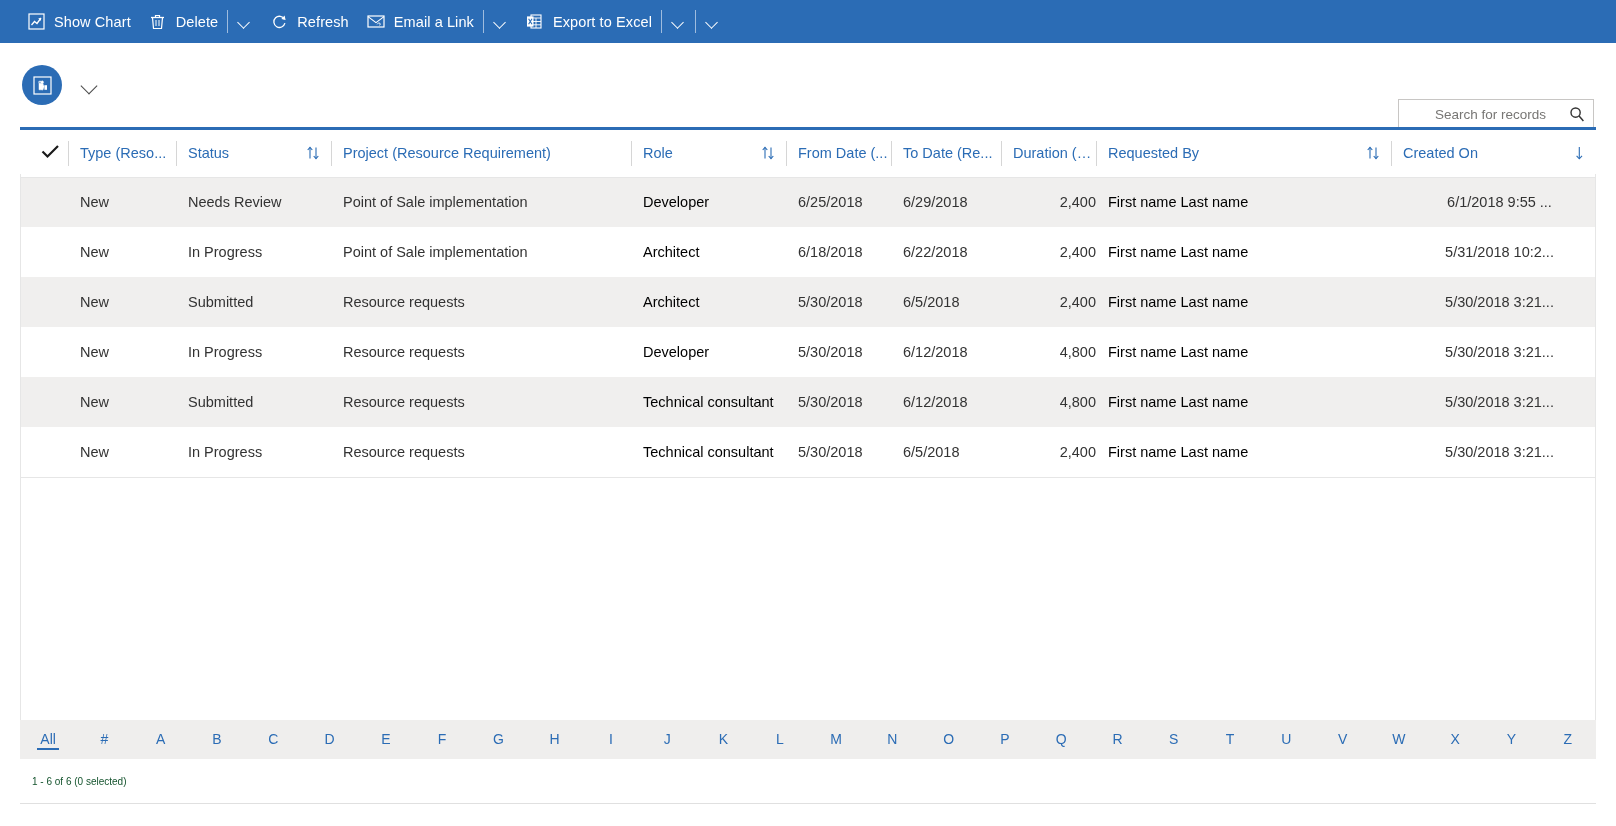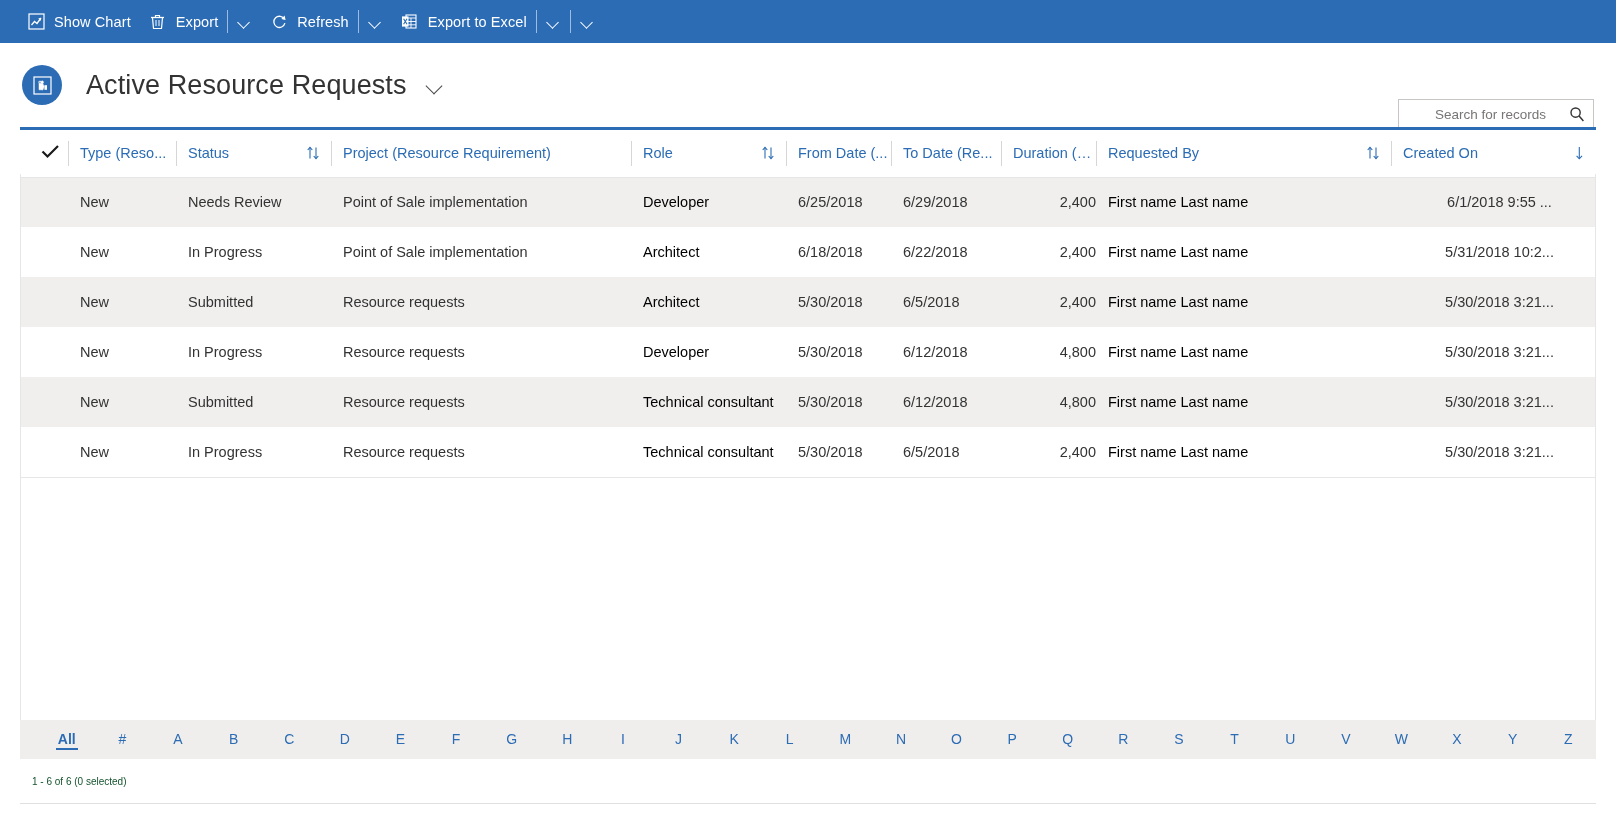--- a/index.html
+++ b/index.html
@@ -239,21 +239,21 @@
   }
   .alpha {
     flex: 1 1 0;
     text-align: center;
     font-size: 14px;
     color: #2b6cb5;
     cursor: pointer;
     line-height: 39px;
     position: relative;
   }
-  .alpha.sel { font-weight: 700; margin-left: 19px; }
+  .alpha.sel { font-weight: 400; }
   .alpha.sel::after {
     content: "";
     position: absolute;
     left: 50%;
     transform: translateX(-50%);
     bottom: 9px;
     width: 22px;
     height: 2.5px;
     background: #2b6cb5;
   }
@@ -298,36 +298,46 @@
   <div class="cmd-btn">
     <span class="cmd-icon">
       <svg width="15" height="17" viewBox="0 0 15 17">
         <path d="M2.5 4.5 h10 l-1 11 h-8 z" fill="none" stroke="#ffffff" stroke-width="1.2"></path>
         <line x1="1" y1="4.5" x2="14" y2="4.5" stroke="#ffffff" stroke-width="1.3"></line>
         <path d="M5.5 4.5 v-2 h4 v2" fill="none" stroke="#ffffff" stroke-width="1.2"></path>
         <line x1="6" y1="7" x2="6" y2="13" stroke="#ffffff" stroke-width="1"></line>
         <line x1="9" y1="7" x2="9" y2="13" stroke="#ffffff" stroke-width="1"></line>
       </svg>
     </span>
-    <span class="cmd-label">Export</span>
+    <span class="cmd-label">Delete</span>
   </div>
   <div class="cmd-split">
     <span class="chev"></span>
   </div>
 
   <div class="cmd-btn">
     <span class="cmd-icon">
       <svg width="17" height="17" viewBox="0 0 17 17">
         <path d="M13.4 6.2 A5.6 5.6 0 1 0 13.9 10.2" fill="none" stroke="#ffffff" stroke-width="1.3"></path>
         <polygon points="13.6,2.4 14.6,6.9 10.3,6.0" fill="#ffffff"></polygon>
       </svg>
     </span>
     <span class="cmd-label">Refresh</span>
   </div>
 
+  <div class="cmd-btn">
+    <span class="cmd-icon">
+      <svg width="18" height="15" viewBox="0 0 18 15">
+        <rect x="1" y="2" width="16" height="11" fill="none" stroke="#ffffff" stroke-width="1.2"></rect>
+        <polyline points="1,2.6 9,8.6 17,2.6" fill="none" stroke="#ffffff" stroke-width="1.1"></polyline>
+        <path d="M10.2 10.3 l2 -2 M12.6 11.4 a1.7 1.7 0 0 0 0 -2.4" fill="none" stroke="#ffffff" stroke-width="1"></path>
+      </svg>
+    </span>
+    <span class="cmd-label">Email a Link</span>
+  </div>
   <div class="cmd-split">
     <span class="chev"></span>
   </div>
 
   <div class="cmd-btn">
     <span class="cmd-icon">
       <svg width="17" height="17" viewBox="0 0 17 17">
         <rect x="5" y="2" width="10" height="13" fill="none" stroke="#ffffff" stroke-width="1.1"></rect>
         <line x1="5" y1="5" x2="15" y2="5" stroke="#ffffff" stroke-width="0.9"></line>
         <line x1="5" y1="8.5" x2="15" y2="8.5" stroke="#ffffff" stroke-width="0.9"></line>
@@ -350,21 +360,20 @@
 </div>
 
 <div class="pageheader">
   <div class="entity-avatar">
     <svg width="21" height="21" viewBox="0 0 21 21">
       <rect x="2" y="2" width="17" height="17" fill="none" stroke="#ffffff" stroke-width="1.2"></rect>
       <path d="M7 6.2 h2.4 a1.3 1.3 0 1 1 0 2.0 h-2.4 z M7 6.2 v8.6 h2.4 a1.3 1.3 0 1 0 0 -2.1 h2.6 v-2.2 h-2.6 a1.3 1.3 0 1 0 0 -2.3" fill="#ffffff" stroke="#ffffff" stroke-width="0.5" stroke-linejoin="round"></path>
       <rect x="12.4" y="10.2" width="2.6" height="4.6" fill="#ffffff"></rect>
     </svg>
   </div>
-  <div class="page-title">Active Resource Requests</div>
   <div class="title-chevron"></div>
 
   <div class="searchbox">
     <input type="text" placeholder="Search for records" style="">
     <span class="search-ico">
       <svg width="16" height="16" viewBox="0 0 16 16">
         <circle cx="6.6" cy="6.6" r="4.6" fill="none" stroke="#333333" stroke-width="1.4"></circle>
         <line x1="10.1" y1="10.1" x2="14.4" y2="14.9" stroke="#333333" stroke-width="1.5"></line>
       </svg>
     </span>

